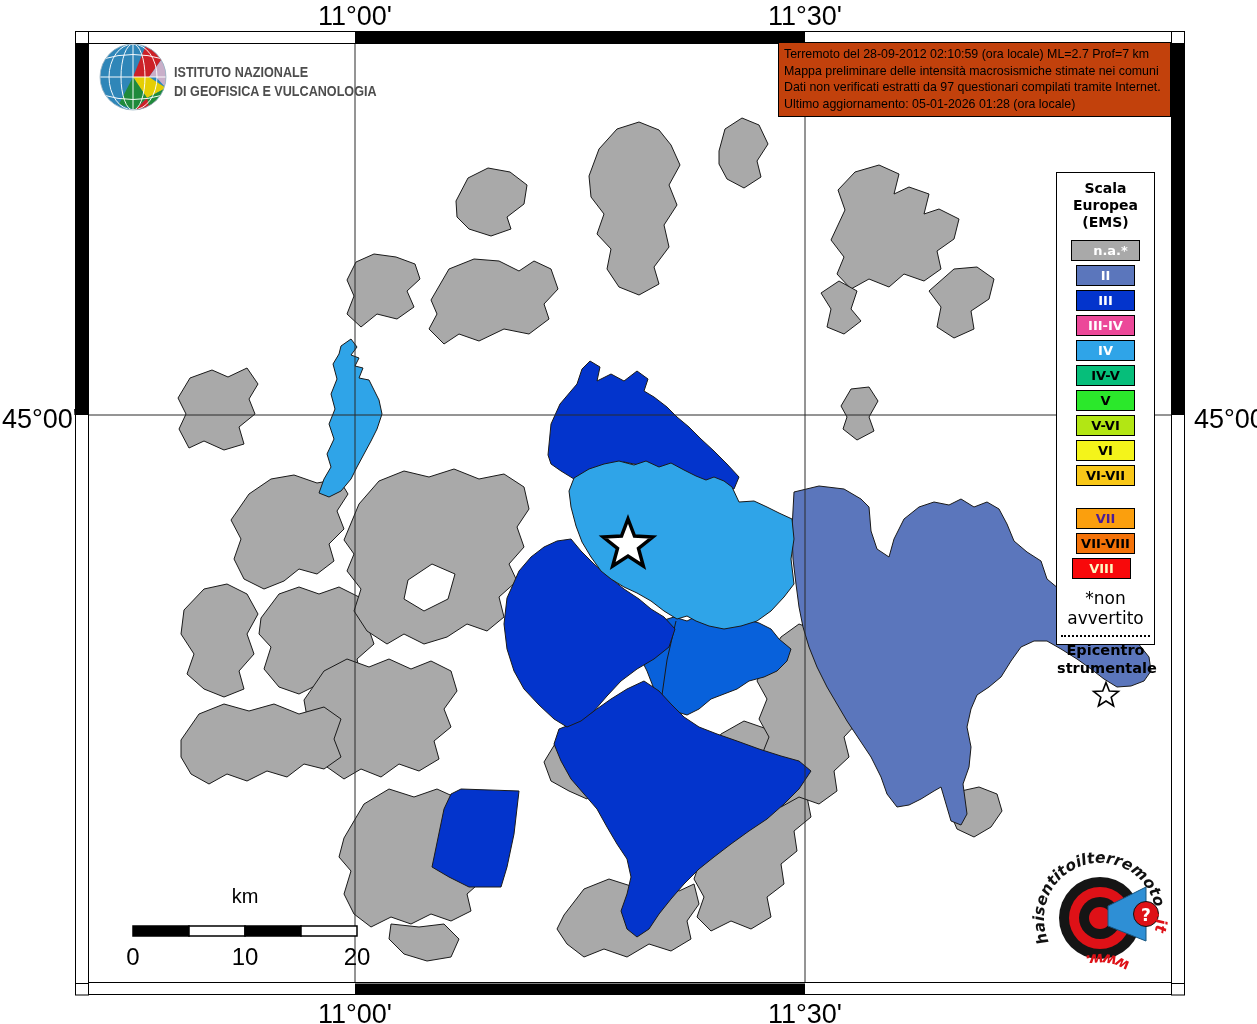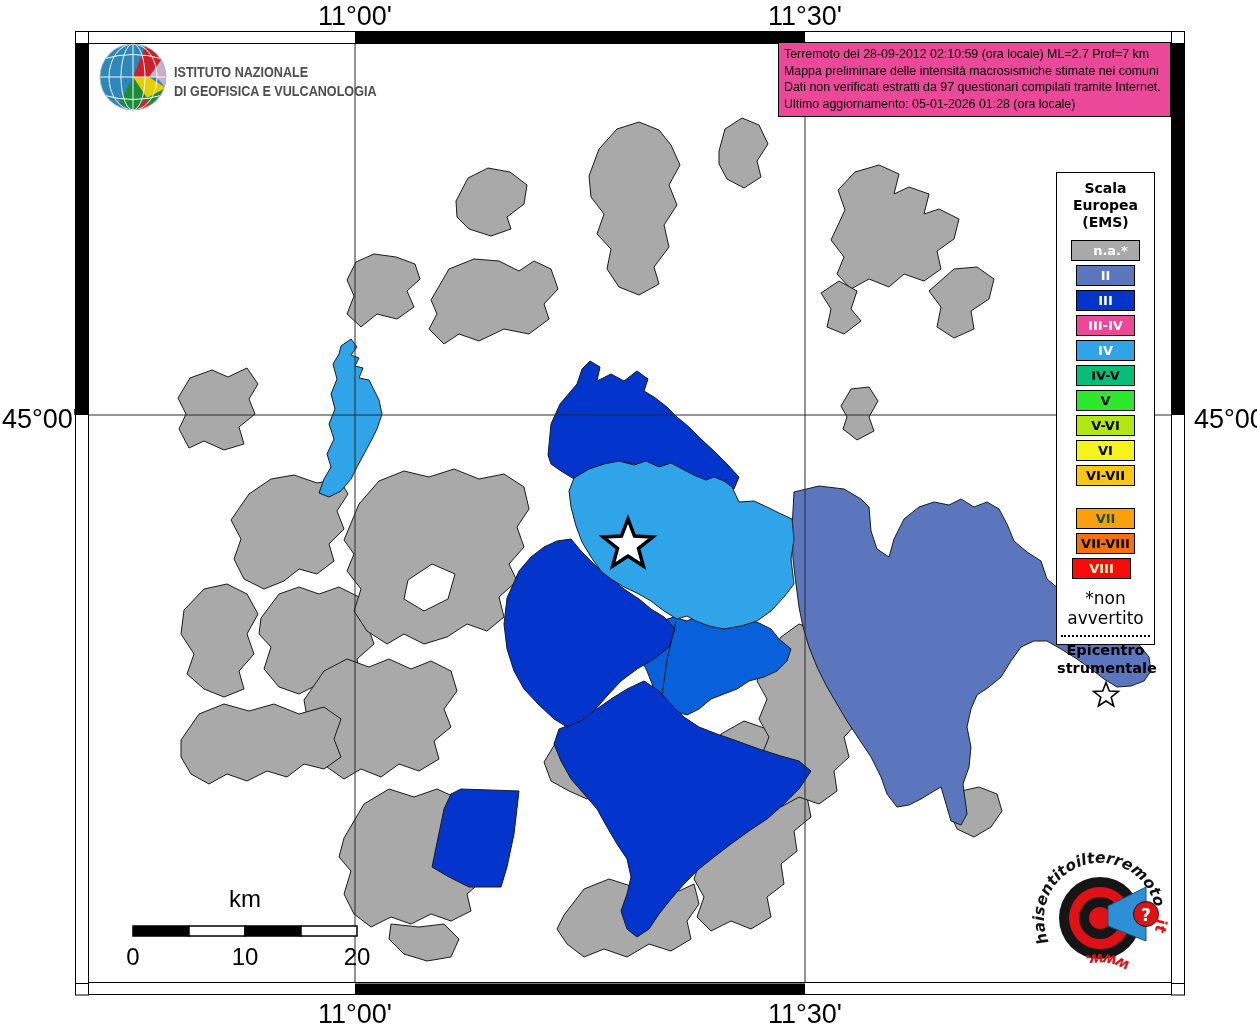--- a/index.html
+++ b/index.html
@@ -1,37 +1,37 @@
 <!DOCTYPE html>
 <html><head>
 <meta charset="utf-8">
 <style>
   html,body{margin:0;padding:0;background:#fff;}
   .stage{position:relative;width:1257px;height:1024px;background:#fff;overflow:hidden;
          font-family:"Liberation Sans",sans-serif;color:#000;}
   .gfx{position:absolute;left:0;top:0;}
   .coord{position:absolute;font-size:27px;white-space:nowrap;}
   .coord.ctr{transform:translateX(-50%);}
-  .infobox{position:absolute;left:778px;top:42px;width:381px;background:#ec4899;
+  .infobox{position:absolute;left:778px;top:42px;width:381px;background:#c2410c;
            border:1px solid #000;padding:3px 5px 4px 5px;
            font-size:12.4px;line-height:16.6px;white-space:nowrap;overflow:hidden;}
   .legend{position:absolute;left:1056px;top:172px;width:97px;height:471px;background:#fff;
           border:1px solid #000;font-family:"DejaVu Sans",sans-serif;text-align:center;}
   .lg-title{margin-top:7px;font-size:14px;font-weight:bold;line-height:17px;white-space:pre-line;}
   .lg-box{width:57px;height:19px;margin:4px auto 0;border:1px solid #000;
           font-size:13px;font-weight:bold;line-height:19px;}
   .lg-box.first{margin-top:9px;padding-left:10px;}
   .lg-foot{margin-top:9px;font-size:17px;}
   .lg-div{margin:7px 4px 0 4px;border-top:2px dotted #000;}
   .lg-epi{margin-top:4px;font-size:14.5px;font-weight:bold;line-height:18px;white-space:pre-line;}
   .lg-star{margin-top:3px;}
   .ingv-text{position:absolute;left:174px;top:62px;font-weight:bold;font-size:15px;
              line-height:19px;color:#4D4D4D;transform:scaleX(.84);transform-origin:left top;
              white-space:nowrap;}
-  .km-label{position:absolute;font-size:24px;transform:translateX(-50%);}
+  .km-label{position:absolute;font-size:20px;transform:translateX(-50%);}
   .sb-tick{position:absolute;font-size:24px;transform:translateX(-50%);}
 </style>
 </head>
 <body>
 
 <div class="stage">
 
   <svg class="gfx" width="1257" height="1024" viewBox="0 0 1257 1024">
     <defs>
       <clipPath id="mapClip">
@@ -184,21 +184,21 @@
     <div class="lg-box first" style="background-color: rgb(169, 169, 169); color: rgb(255, 255, 255);">n.a.*</div>
     <div class="lg-box" style="background-color: rgb(91, 118, 188); color: rgb(255, 255, 255);">II</div>
     <div class="lg-box" style="background-color: rgb(3, 52, 204); color: rgb(255, 255, 255);">III</div>
     <div class="lg-box" style="background-color: #ec4899; color: rgb(255, 255, 255);">III-IV</div>
     <div class="lg-box" style="background-color: rgb(47, 164, 232); color: rgb(255, 255, 255);">IV</div>
     <div class="lg-box" style="background-color: rgb(6, 190, 122); color: rgb(0, 0, 0);">IV-V</div>
     <div class="lg-box" style="background-color: rgb(43, 232, 43); color: rgb(0, 0, 0);">V</div>
     <div class="lg-box" style="background-color: rgb(178, 230, 20); color: rgb(0, 0, 0);">V-VI</div>
     <div class="lg-box" style="background-color: rgb(244, 244, 26); color: rgb(0, 0, 0);">VI</div>
     <div class="lg-box" style="background-color: rgb(248, 199, 24); color: rgb(0, 0, 0);">VI-VII</div>
-    <div class="lg-box" style="background-color: rgb(251, 159, 13); color: #14532d; margin-top: 22px;">VII</div>
+    <div class="lg-box" style="background-color: rgb(251, 159, 13); color: #4c1d95; margin-top: 22px;">VII</div>
     <div class="lg-box" style="background-color: rgb(244, 114, 8); color: rgb(0, 0, 0);">VII-VIII</div>
     <div class="lg-box" style="background-color: rgb(248, 9, 11); color: #fef9c3; margin-left: 15px;">VIII</div>
     <div class="lg-foot">*non avvertito</div>
     <div class="lg-div"></div>
     <div class="lg-epi">Epicentro
 strumentale</div>
     <svg class="lg-star" width="30" height="30" viewBox="0 0 30 30">
       <polygon points="15,2.5 18.3,11 27.4,11.5 20.2,17.2 22.6,26 15,21 7.4,26 9.8,17.2 2.6,11.5 11.7,11" fill="#fff" stroke="#000" stroke-width="1.6" stroke-linejoin="miter"></polygon>
     </svg>
   </div>

